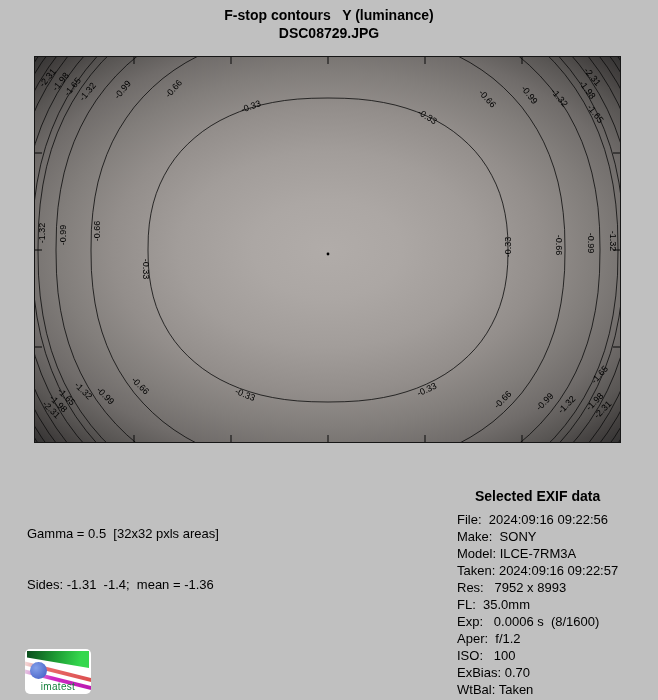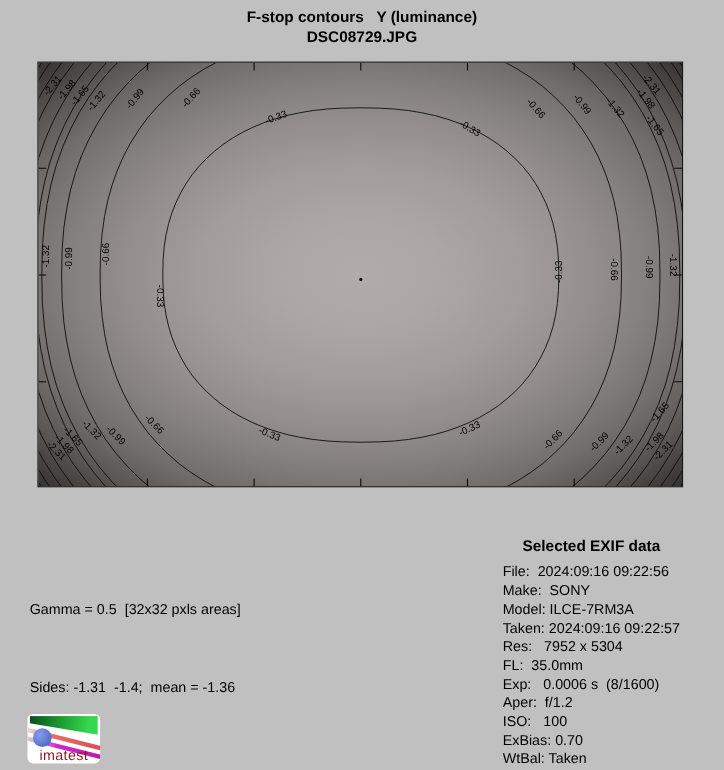--- a/index.html
+++ b/index.html
@@ -27,21 +27,21 @@
   #plot svg{position:absolute;left:0;top:0;}
   .clabel{
     position:absolute;font-size:9px;line-height:9px;color:#000;
     white-space:nowrap;font-family:"Liberation Sans",sans-serif;
   }
   
   #analysis{
     position:absolute;left:27px;top:491px;
     font-size:13px;line-height:17px;white-space:pre;
   }
-  #analysis div{min-height:17px;margin-top:20px;}
+  #analysis div{min-height:17px;}
   #exif{position:absolute;left:457px;top:488px;}
   #exif-heading{font-weight:bold;font-size:14px;margin:0 0 7px 0;text-align:center;}
   .exif-row{font-size:13px;line-height:17px;white-space:pre;}
   
   #logo{
     position:absolute;left:25px;top:649px;width:66px;height:45px;
     background:#fff;border-radius:5px;overflow:hidden;
   }
   #logo .green-band{
     position:absolute;left:2px;top:2px;width:62px;height:17px;
@@ -53,21 +53,21 @@
     transform-origin:left center;transform:rotate(14deg);
   }
   #logo .stripe.red{top:11px;background:linear-gradient(90deg,#f5f5f5,#e86a6a 35%,#d94848);}
   #logo .stripe.magenta{top:19px;background:linear-gradient(90deg,#e8e8e8,#cf29c4 40%,#b515aa);}
   #logo .blue-dot{
     position:absolute;left:5px;top:13px;width:17px;height:17px;border-radius:50%;
     background:radial-gradient(circle at 35% 35%,#85a0ea,#3d59c2);
   }
   #logo .logo-text{
     position:absolute;left:0;bottom:0px;width:100%;text-align:center;
-    font-size:13px;line-height:14px;color:#7f1d1d;letter-spacing:0.3px;
+    font-size:10px;line-height:14px;color:#15803d;letter-spacing:0.3px;
   }
 </style>
 </head>
 <body>
 
 <div class="fig-title" id="title-line1">F-stop contours   Y (luminance)</div>
 <div class="fig-title" id="title-line2">DSC08729.JPG</div>
 
 <div id="plot">
     <svg width="585" height="385">
@@ -145,21 +145,21 @@
   
   
 </div>
 
 <div id="exif">
   <div id="exif-heading">Selected EXIF data</div>
   <div class="exif-row">File:  2024:09:16 09:22:56</div>
   <div class="exif-row">Make:  SONY</div>
   <div class="exif-row">Model: ILCE-7RM3A</div>
   <div class="exif-row">Taken: 2024:09:16 09:22:57</div>
-  <div class="exif-row">Res:   7952 x 5304</div>
+  <div class="exif-row">Res:   7952 x 8993</div>
   <div class="exif-row">FL:  35.0mm</div>
   <div class="exif-row">Exp:   0.0006 s  (8/1600)</div>
   <div class="exif-row">Aper:  f/1.2</div>
   <div class="exif-row">ISO:   100</div>
   <div class="exif-row">ExBias: 0.70</div>
   <div class="exif-row">WtBal: Taken</div>
 </div>
 
 <div id="logo">
   <div class="green-band"></div>

